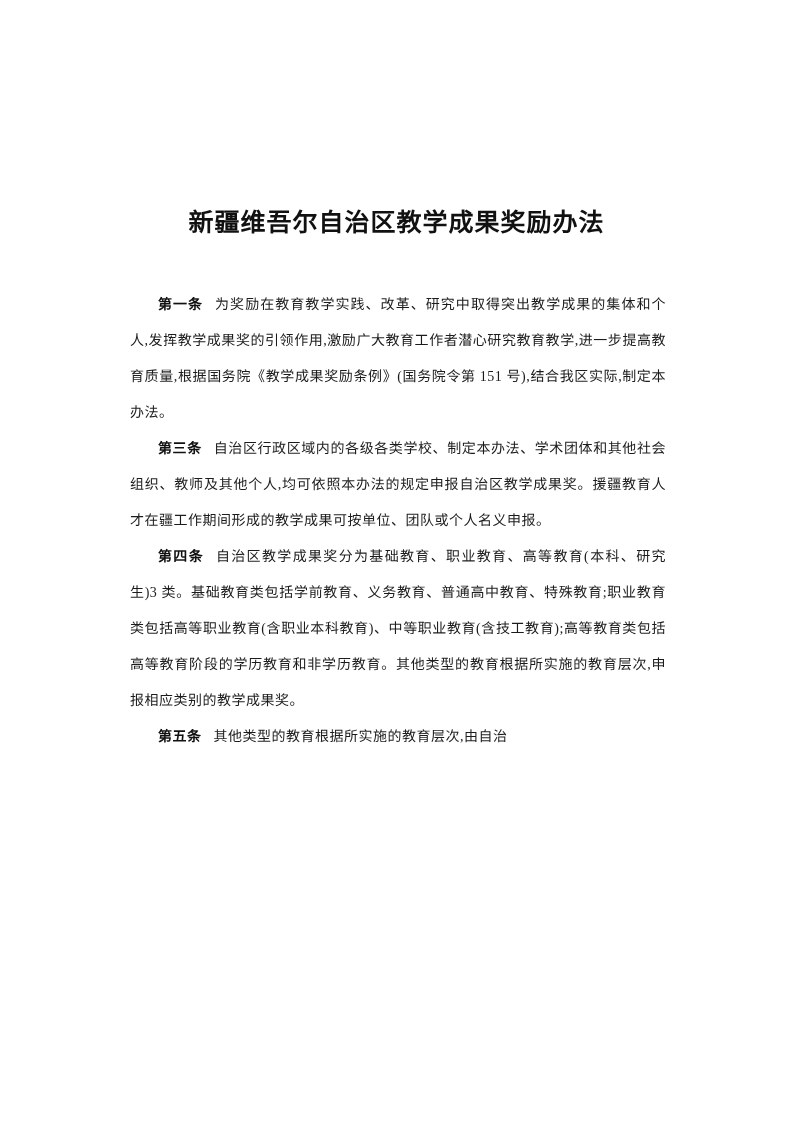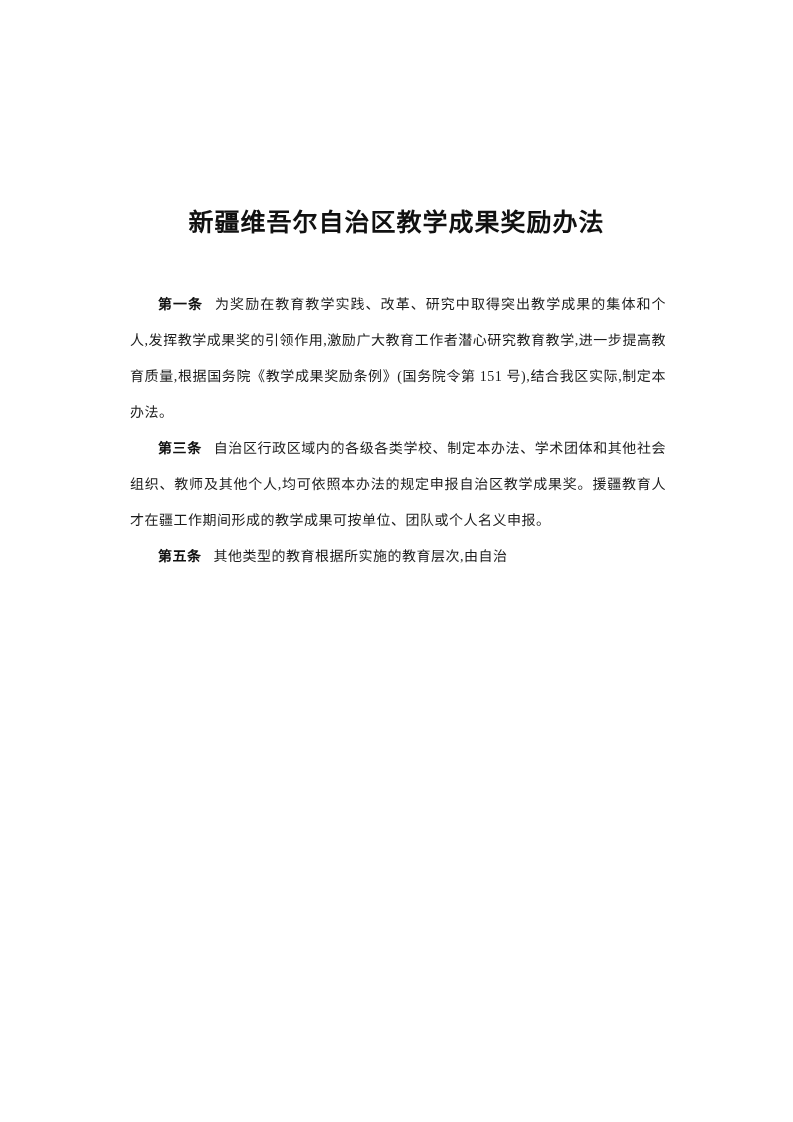--- a/index.html
+++ b/index.html
@@ -61,18 +61,19 @@
 <div class="page">
 
   <h1 class="doc-title">新疆维吾尔自治区教学成果奖励办法</h1>
 
   <div class="doc-body" id="articles">
   <p class="article"><span class="article-label">第一条</span><span class="article-text">为奖励在教育教学实践、改革、研究中取得突出教学成果的集体和个人,发挥教学成果奖的引领作用,激励广大教育工作者潜心研究教育教学,进一步提高教育质量,根据国务院《教学成果奖励条例》(国务院令第 151 号),结合我区实际,制定本办法。</span></p>
 
 
   <p class="article"><span class="article-label">第三条</span><span class="article-text">自治区行政区域内的各级各类学校、制定本办法、学术团体和其他社会组织、教师及其他个人,均可依照本办法的规定申报自治区教学成果奖。援疆教育人才在疆工作期间形成的教学成果可按单位、团队或个人名义申报。</span></p>
 
+  <p class="article"><span class="article-label">第四条</span><span class="article-text">自治区教学成果奖分为基础教育、职业教育、高等教育(本科、研究生)3 类。基础教育类包括学前教育、义务教育、普通高中教育、特殊教育;职业教育类包括高等职业教育(含职业本科教育)、中等职业教育(含技工教育);高等教育类包括高等教育阶段的学历教育和非学历教育。其他类型的教育根据所实施的教育层次,申报相应类别的教学成果奖。</span></p>
 
   <p class="article"><span class="article-label">第五条</span><span class="article-text">其他类型的教育根据所实施的教育层次,由自治</span></p>
 </div>
 
   <div class="page-footer">— 2 —</div>
 </div>
 
 </body></html>

